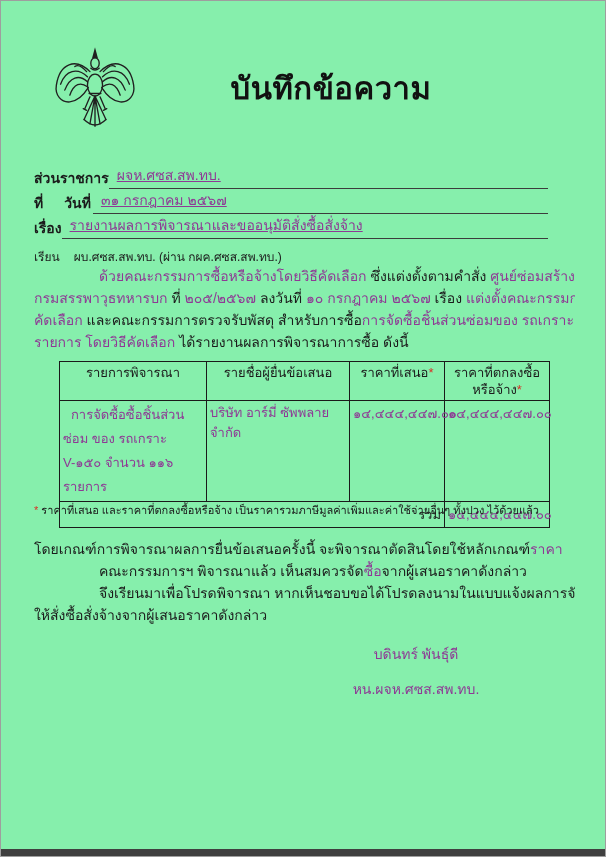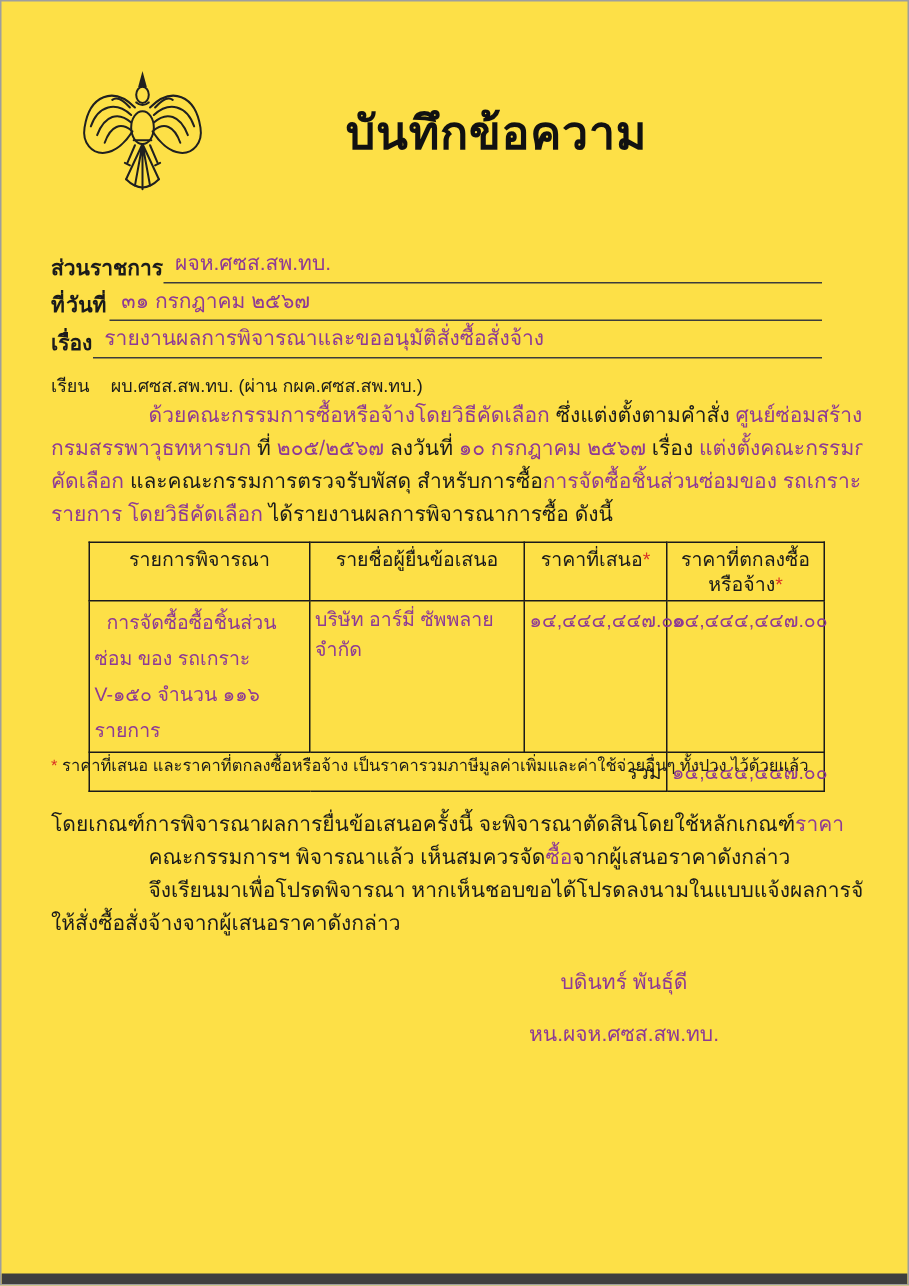--- a/index.html
+++ b/index.html
@@ -3,21 +3,21 @@
 <meta charset="utf-8">
 <style>
   html,body{margin:0;padding:0;}
   body{
     font-family:"Liberation Sans","DejaVu Sans",sans-serif;
     background:#ffffff;
   }
   .page{
     position:relative;
     width:604px;height:855px;
-    background:#fde047;
+    background:#86efac;
     border:1px solid var(--edge,#9e9e9e);
     overflow:hidden;
   }
   .bottom-bar{
     position:absolute;left:0;right:0;bottom:0;height:7px;
     background:var(--bar,#3f3f3f);
   }
   .emblem{position:absolute;left:52px;top:44px;width:84px;height:102px;}
   .memo-title{
     position:absolute;left:140px;top:62px;width:380px;
@@ -27,23 +27,23 @@
   .fieldrow{
     position:absolute;left:33px;right:57px;display:flex;align-items:flex-end;
     font-size:14px;color:var(--ink,#1b1b1b);
   }
   .fieldrow .lbl{font-weight:700;white-space:nowrap;}
   .fieldrow .val{
     color:var(--purple,#8e3a95);
     border-bottom:1px solid #3c3c3c;
     padding:0 0 2px 8px;white-space:nowrap;overflow:hidden;
   }
-  .grow{flex:1;}
+  .grow{flex:1;text-decoration:underline;}
   .w265{width:262px;flex:none;}
-  .lbl2{margin-left:1px;margin-right:2px;}
+  .lbl2{margin-left:21px;margin-right:2px;}
   .salutation{position:absolute;left:33px;top:246px;font-size:12px;color:var(--ink,#1b1b1b);white-space:nowrap;}
   .salutation .sal-val{margin-left:14px;}
   .bodypara{position:absolute;left:33px;right:30px;top:264px;font-size:14px;}
   .bodypara .line{height:22px;line-height:22px;white-space:nowrap;overflow:hidden;}
   .indent{padding-left:65px;}
   .seg-ink{color:var(--ink,#1b1b1b);}
   .seg-purple{color:var(--purple,#8e3a95);margin-top:22px;}
   .seg-red{color:var(--red,#d93025);}
   table.consideration{
     position:absolute;left:58px;top:360px;width:490px;

